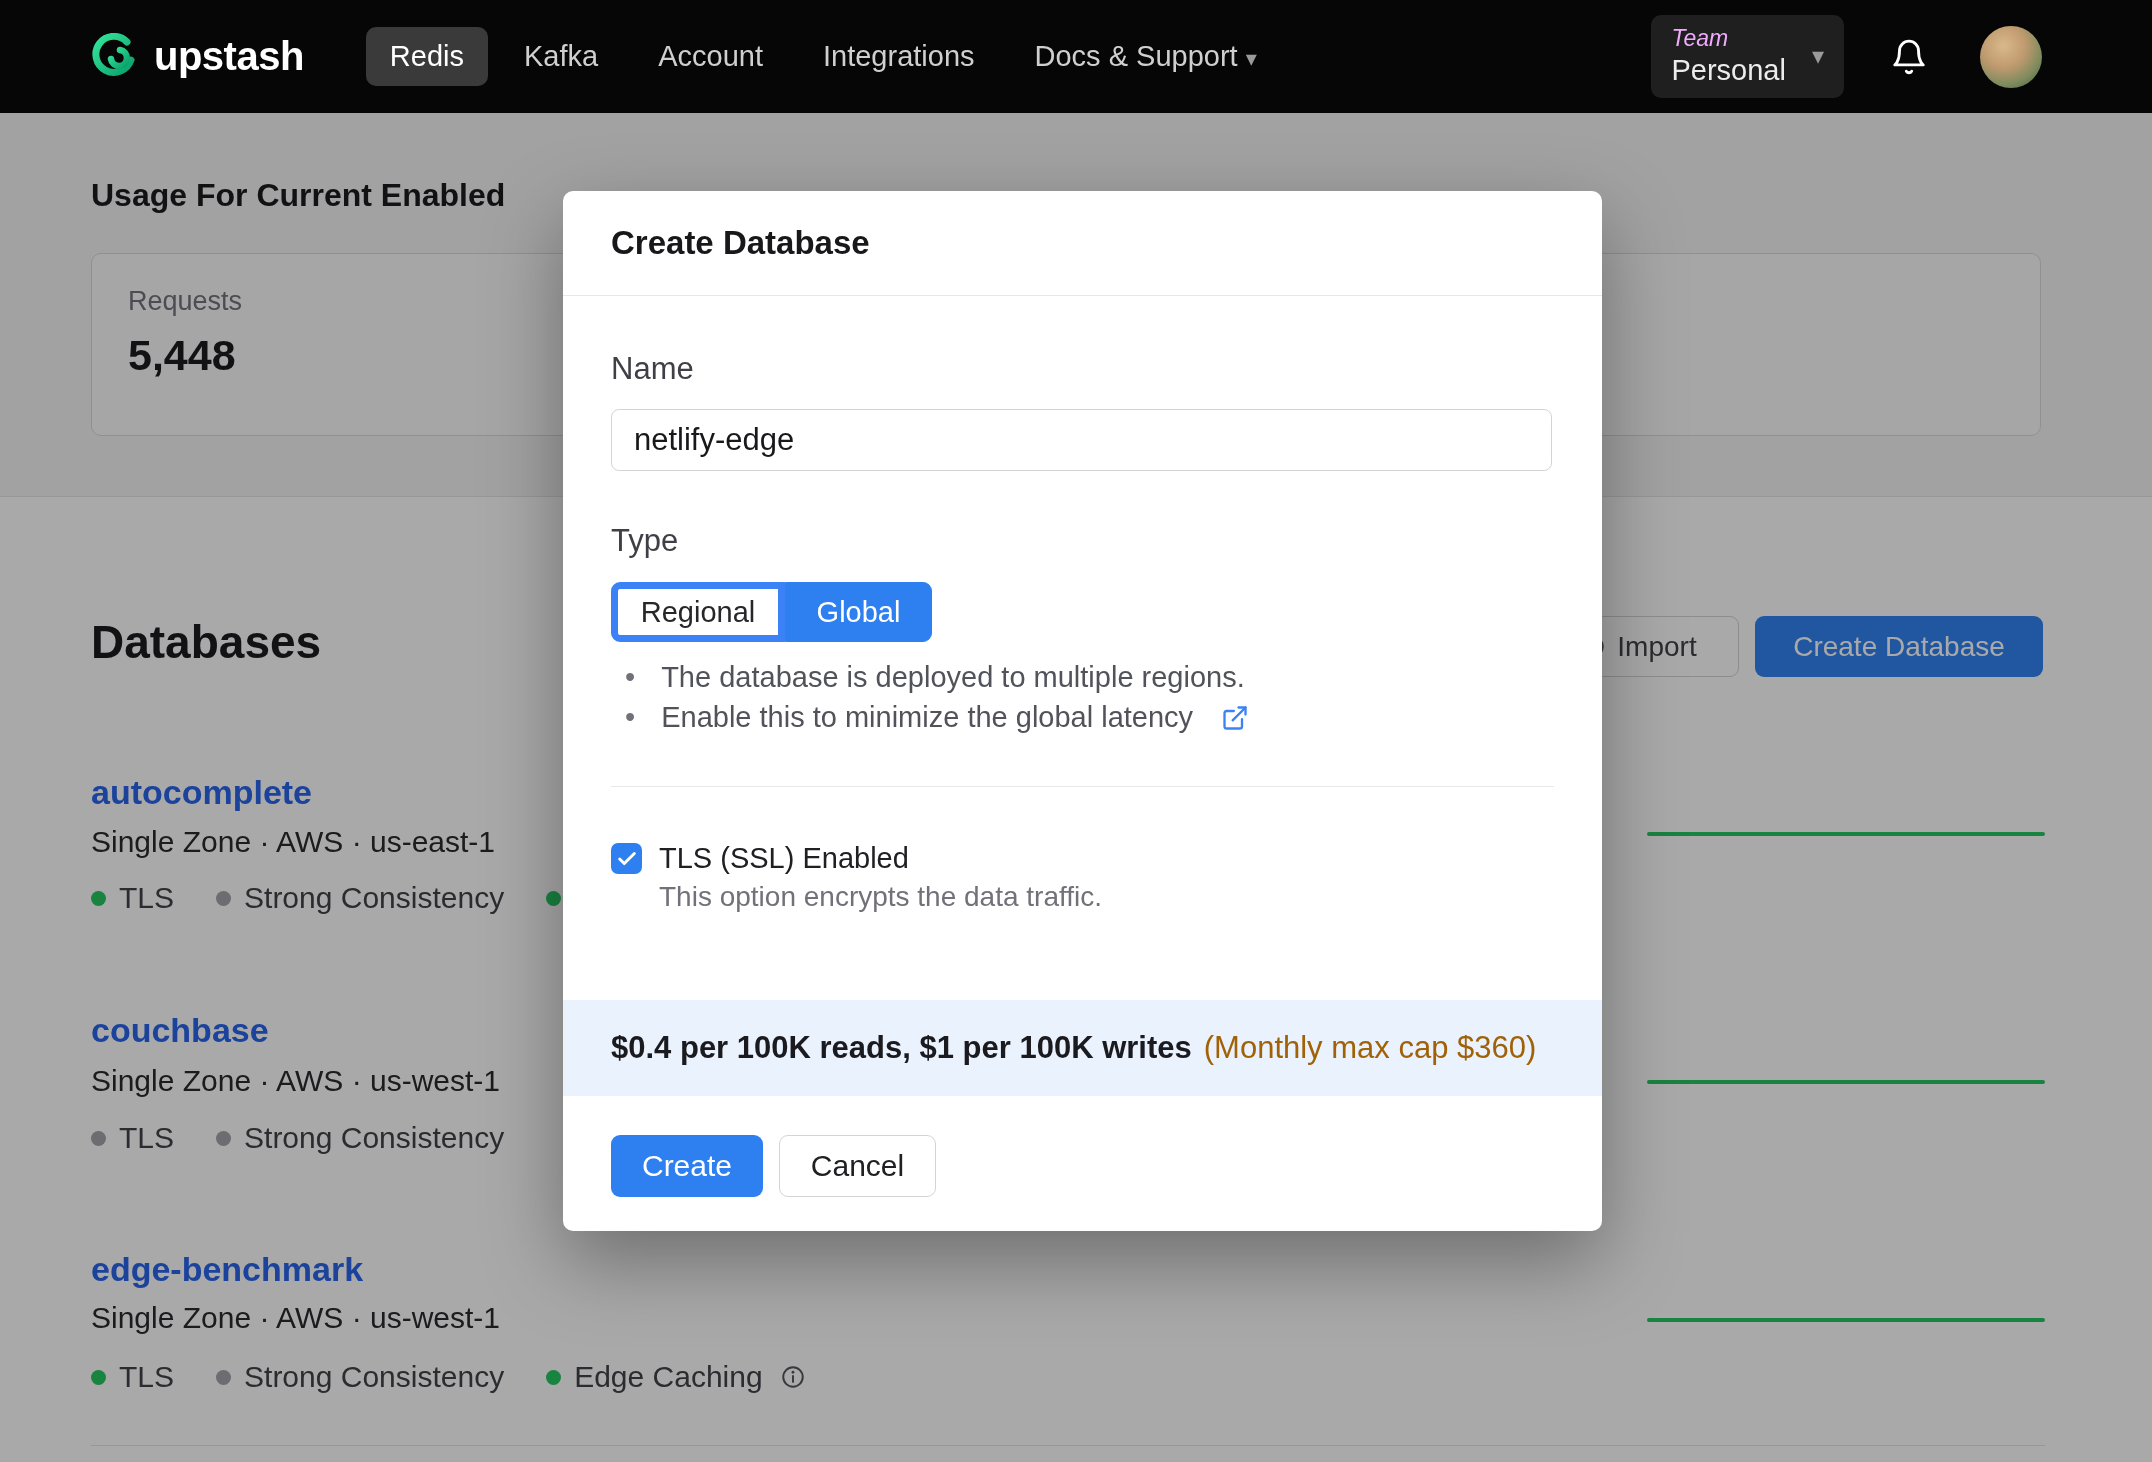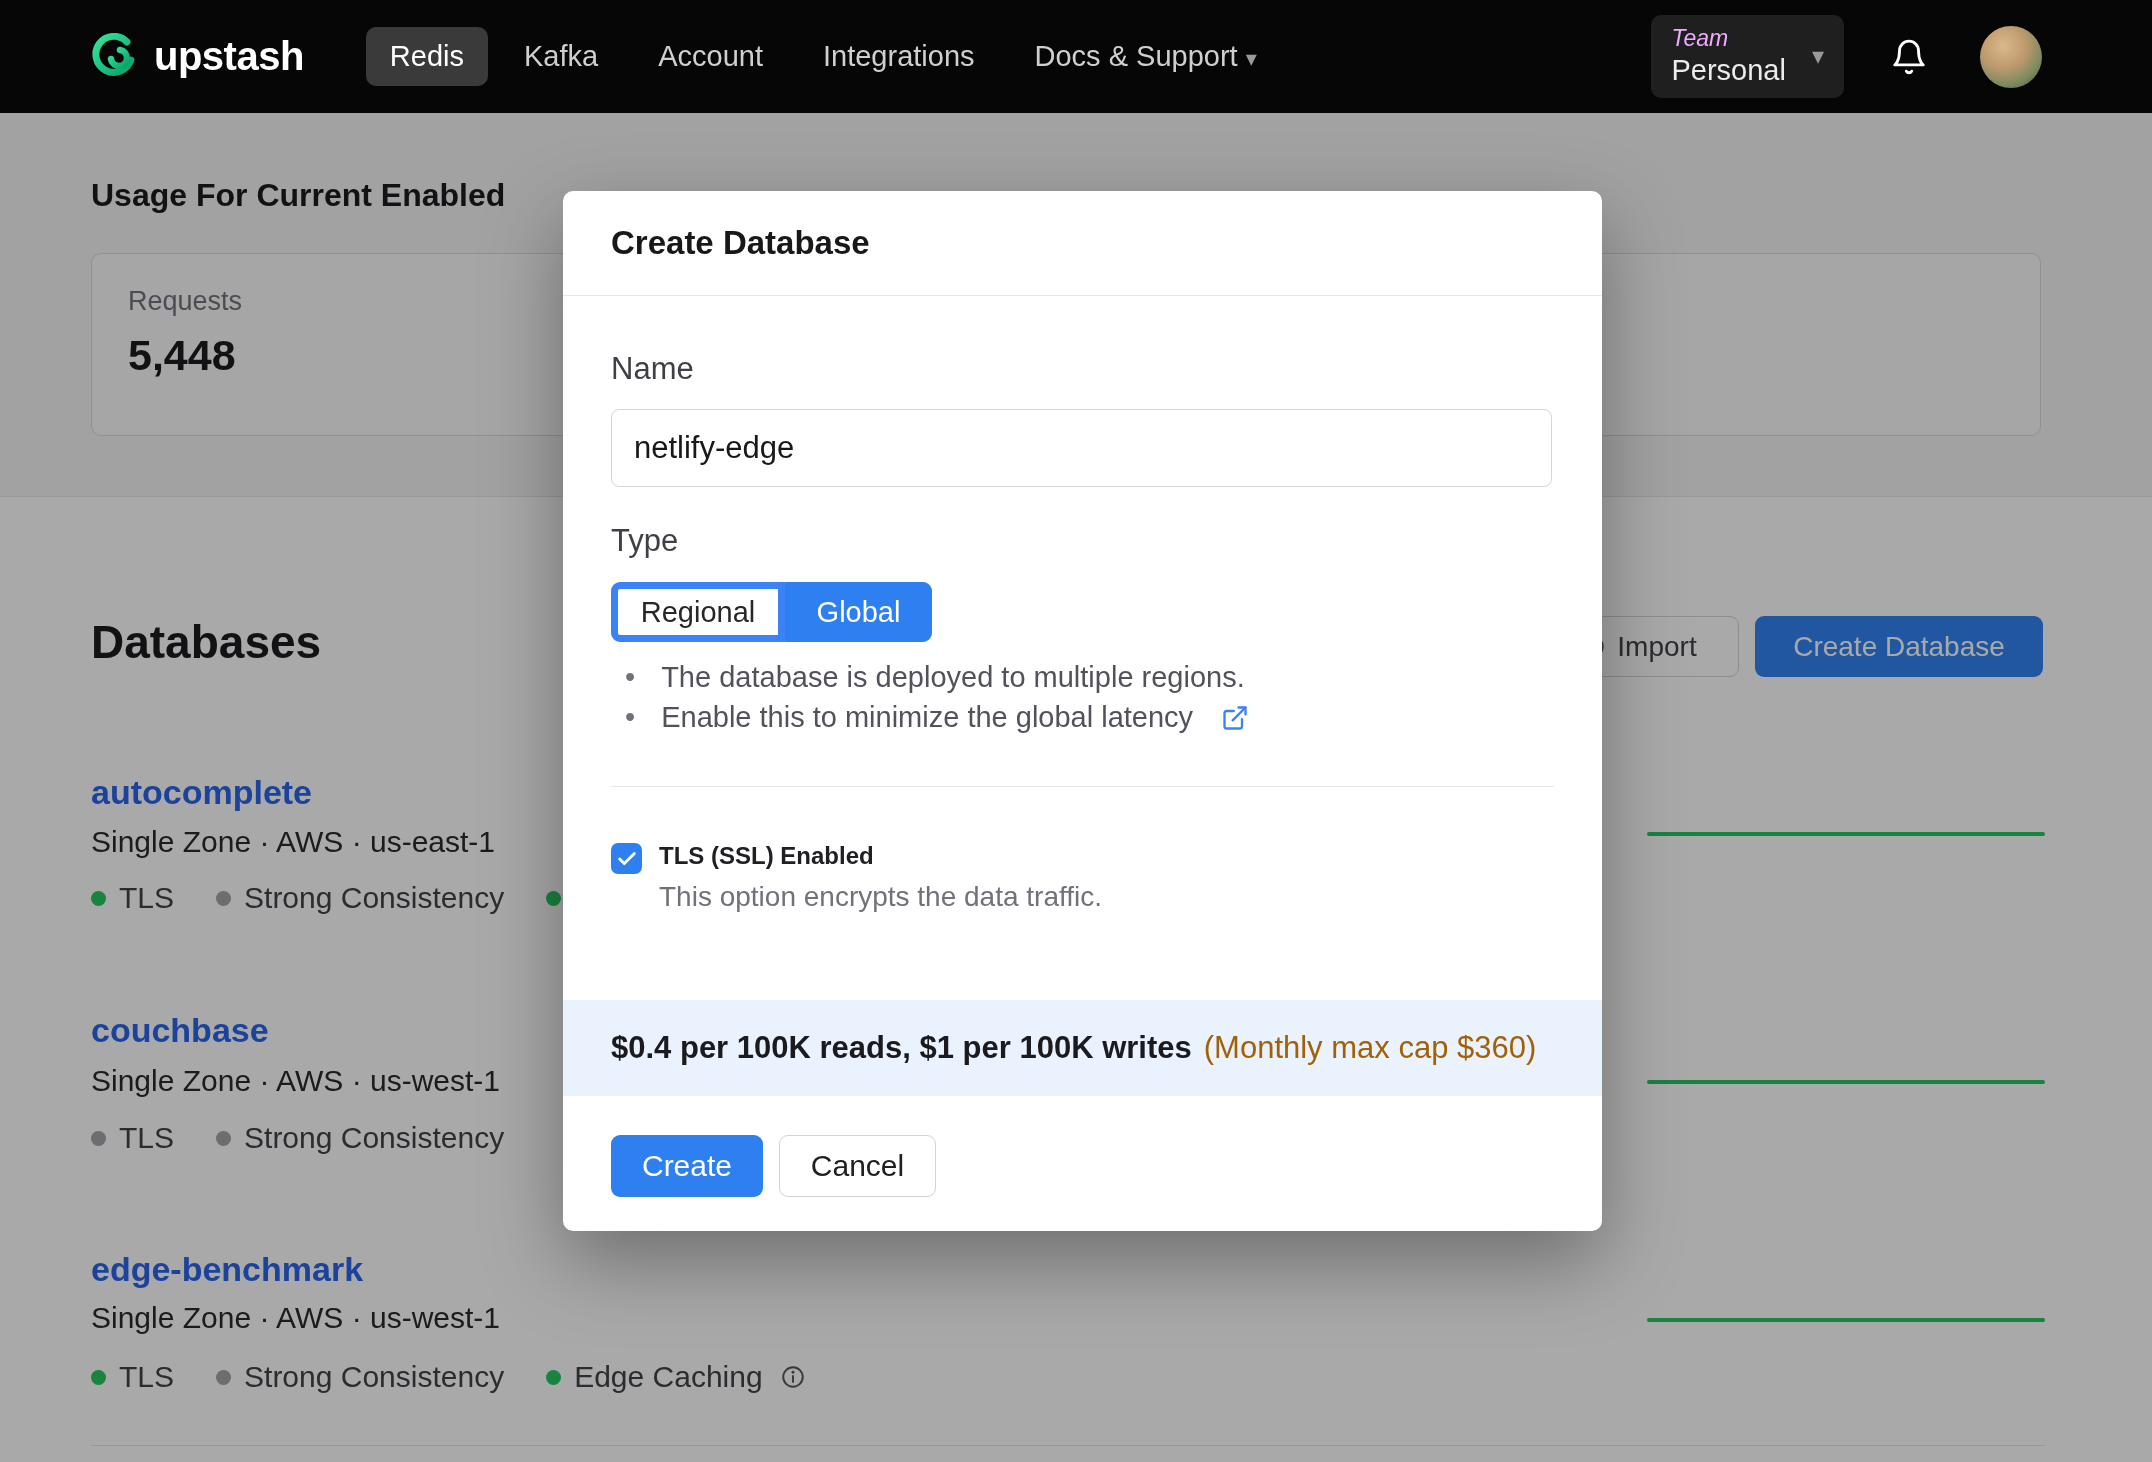--- a/index.html
+++ b/index.html
@@ -50,32 +50,32 @@
   .row-divider { position:absolute; left:91px; top:1332px; width:1954px; height:1px; background:#e4e4e7; }
   .info-icon { display:inline-flex; margin-left:4px; }
 
   
   .overlay { position:absolute; top:113px; left:0; width:2152px; height:1349px; background:rgba(8,8,10,0.35); z-index:10; }
   .modal { position:absolute; left:563px; top:191px; width:1039px; height:1040px; background:#fff; border-radius:10px;
            box-shadow:0 30px 80px rgba(0,0,0,0.35); z-index:20; }
   .modal-header { height:105px; border-bottom:1px solid #e8e8ec; display:flex; align-items:center; padding:0 48px; }
   .modal-title { font-size:33px; font-weight:700; color:#18181b; }
   .m-label { position:absolute; left:48px; font-size:31px; color:#3f3f46; }
-  .name-input { position:absolute; left:48px; top:218px; width:941px; height:78px; border:1px solid #d4d4d8; border-radius:8px;
+  .name-input { position:absolute; left:48px; top:218px; width:941px; height:62px; border:1px solid #d4d4d8; border-radius:8px;
                 font-size:31px; color:#18181b; padding:0 22px; font-family:"Liberation Sans", sans-serif; outline:none; }
   .segmented { position:absolute; left:48px; top:391px; height:60px; display:flex; }
   .seg-btn { display:flex; align-items:center; justify-content:center; font-size:29px; cursor:pointer; }
   .seg-regional { width:174px; background:#fff; border:7px solid #3b82f6; border-radius:9px 0 0 9px; color:#27272a; }
   .seg-global { width:147px; background:#2e80f1; border:1px solid #2e80f1; border-radius:0 9px 9px 0; color:#fff; }
   .bullet-row { position:absolute; left:62px; display:flex; align-items:center; gap:26px; font-size:29px; color:#52525b; }
   .bullet-dot { color:#71717a; font-size:29px; }
   .m-divider { position:absolute; left:48px; top:595px; width:943px; height:1px; background:#e8e8ec; }
   .checkbox { position:absolute; left:48px; top:652px; width:31px; height:31px; background:#2e80f1; border-radius:7px;
               display:flex; align-items:center; justify-content:center; cursor:pointer; }
-  .tls-label { position:absolute; left:96px; top:651px; font-size:24px; color:#202024;font-weight:bold; }
+  .tls-label { position:absolute; left:96px; top:651px; font-size:29px; color:#202024; }
   .tls-help { position:absolute; left:96px; top:690px; font-size:28px; color:#71717a; }
   .pricing-band { position:absolute; left:0; top:809px; width:1039px; height:96px; background:#eaf2fe;
                   display:flex; align-items:center; padding:0 48px; gap:12px; }
   .pricing-main { font-size:31px; font-weight:700; color:#1b1b1f; }
   .pricing-note { font-size:31px; color:#a16207; }
   .create-btn { position:absolute; left:48px; top:944px; width:152px; height:62px; background:#2e80f1; color:#fff; border-radius:9px; font-size:30px; }
   .cancel-btn { position:absolute; left:216px; top:944px; width:157px; height:62px; background:#fff; border:1px solid #d4d4d8;
                 color:#202024; border-radius:9px; font-size:30px; }
 </style>
 </head>

